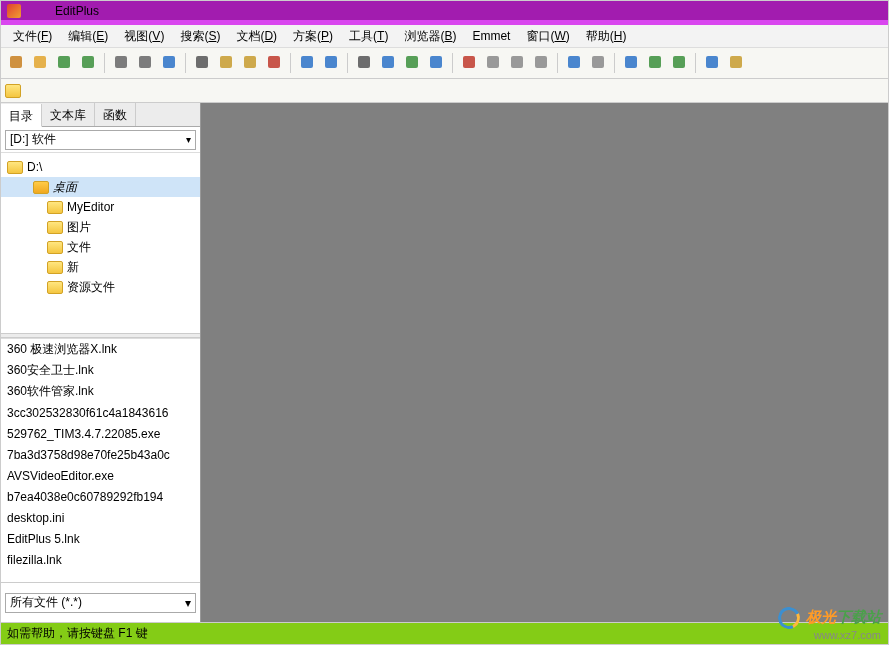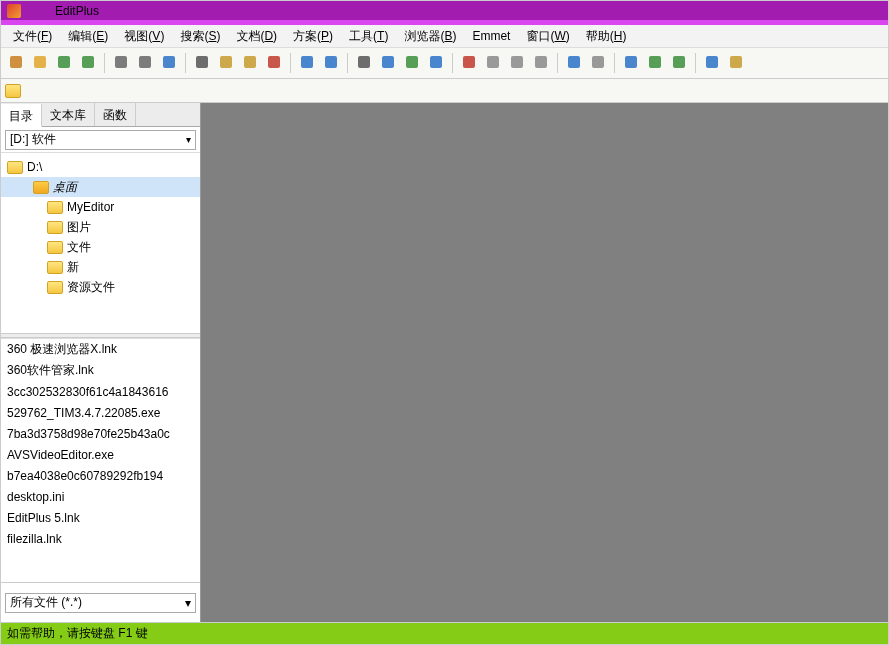--- a/index.html
+++ b/index.html
@@ -272,20 +272,21 @@
           <div class="tree-row lvl3">
             <span class="folder-icon"></span>
             <span>资源文件</span>
           </div>
         </div>
 
       <div class="splitter-h"></div>
 
       <div class="filelist" id="filelist">
           <div class="file-row">360 极速浏览器X.lnk</div>
+          <div class="file-row">360安全卫士.lnk</div>
           <div class="file-row">360软件管家.lnk</div>
           <div class="file-row">3cc302532830f61c4a1843616</div>
           <div class="file-row">529762_TIM3.4.7.22085.exe</div>
           <div class="file-row">7ba3d3758d98e70fe25b43a0c</div>
           <div class="file-row">AVSVideoEditor.exe</div>
           <div class="file-row">b7ea4038e0c60789292fb194</div>
           <div class="file-row">desktop.ini</div>
           <div class="file-row">EditPlus 5.lnk</div>
           <div class="file-row">filezilla.lnk</div>
         </div>
@@ -298,14 +299,21 @@
       </div>
     </div>
 
     <div class="editor"></div>
   </div>
 
   <div class="statusbar">
     <span>如需帮助，请按键盘 F1 键</span>
   </div>
 
+  <div class="watermark">
+    <div class="line1">
+      <span class="swirl"></span>
+      <span class="hl">极光</span><span>下载站</span>
+    </div>
+    <div class="line2">www.xz7.com</div>
+  </div>
 
 </div>
 
 </body></html>

